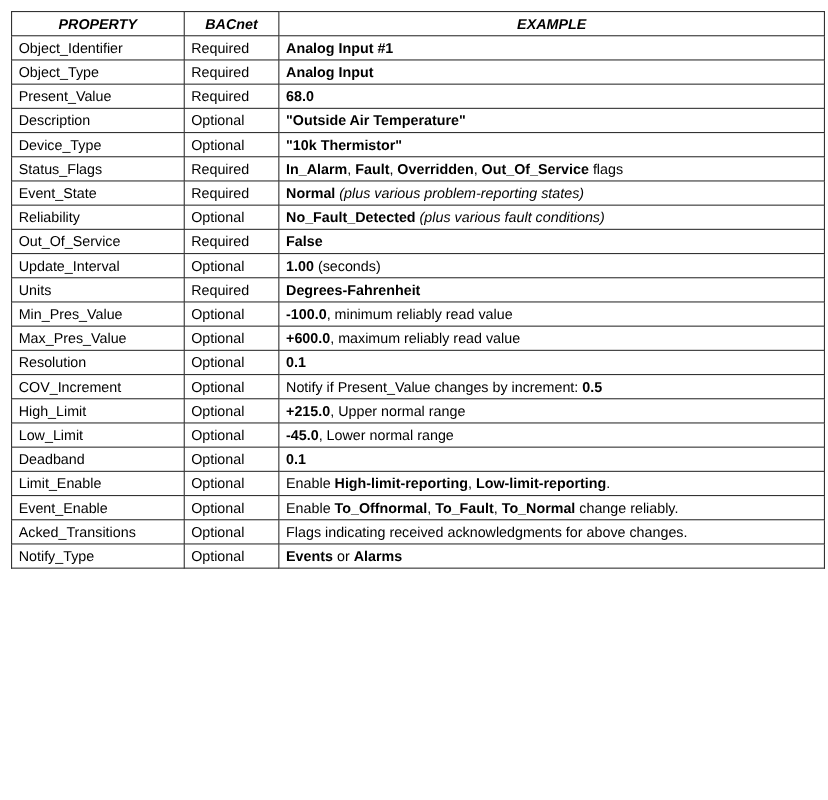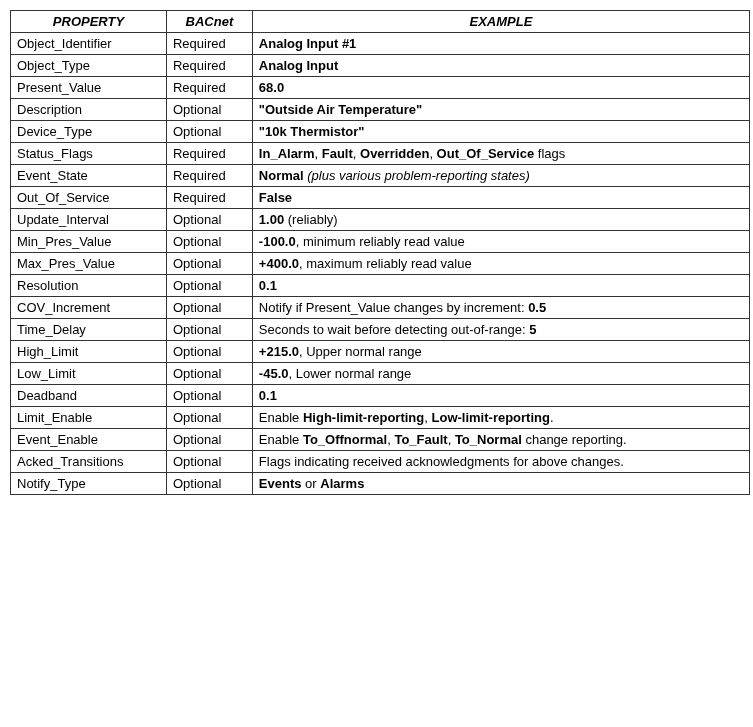--- a/index.html
+++ b/index.html
@@ -71,53 +71,58 @@
         <td class="property">Status_Flags</td>
         <td class="bacnet">Required</td>
         <td><b>In_Alarm</b><span>, </span><b>Fault</b><span>, </span><b>Overridden</b><span>, </span><b>Out_Of_Service</b><span> flags</span></td>
       </tr>
       <tr>
         <td class="property">Event_State</td>
         <td class="bacnet">Required</td>
         <td><b>Normal</b><span style="font-style: italic;"> (plus various problem-reporting states)</span></td>
       </tr>
       <tr>
+        <td class="property">Reliability</td>
+        <td class="bacnet">Optional</td>
+        <td><b>No_Fault_Detected</b><span style="font-style: italic;"> (plus various fault conditions)</span></td>
+      </tr>
+      <tr>
         <td class="property">Out_Of_Service</td>
         <td class="bacnet">Required</td>
         <td><b>False</b></td>
       </tr>
       <tr>
         <td class="property">Update_Interval</td>
         <td class="bacnet">Optional</td>
-        <td><b>1.00</b><span> (reliably)</span></td>
+        <td><b>1.00</b><span> (seconds)</span></td>
+      </tr>
+      <tr>
+        <td class="property">Units</td>
+        <td class="bacnet">Required</td>
+        <td><b>Degrees-Fahrenheit</b></td>
       </tr>
       <tr>
         <td class="property">Min_Pres_Value</td>
         <td class="bacnet">Optional</td>
         <td><b>-100.0</b><span>, minimum reliably read value</span></td>
       </tr>
       <tr>
         <td class="property">Max_Pres_Value</td>
         <td class="bacnet">Optional</td>
-        <td><b>+400.0</b><span>, maximum reliably read value</span></td>
+        <td><b>+600.0</b><span>, maximum reliably read value</span></td>
       </tr>
       <tr>
         <td class="property">Resolution</td>
         <td class="bacnet">Optional</td>
         <td><b>0.1</b></td>
       </tr>
       <tr>
         <td class="property">COV_Increment</td>
         <td class="bacnet">Optional</td>
         <td><span>Notify if Present_Value changes by increment: </span><b>0.5</b></td>
-      </tr>
-      <tr>
-        <td class="property">Time_Delay</td>
-        <td class="bacnet">Optional</td>
-        <td><span>Seconds to wait before detecting out-of-range: </span><b>5</b></td>
       </tr>
       <tr>
         <td class="property">High_Limit</td>
         <td class="bacnet">Optional</td>
         <td><b>+215.0</b><span>, Upper normal range</span></td>
       </tr>
       <tr>
         <td class="property">Low_Limit</td>
         <td class="bacnet">Optional</td>
         <td><b>-45.0</b><span>, Lower normal range</span></td>
@@ -128,21 +133,21 @@
         <td><b>0.1</b></td>
       </tr>
       <tr>
         <td class="property">Limit_Enable</td>
         <td class="bacnet">Optional</td>
         <td><span>Enable </span><b>High-limit-reporting</b><span>, </span><b>Low-limit-reporting</b><span>.</span></td>
       </tr>
       <tr>
         <td class="property">Event_Enable</td>
         <td class="bacnet">Optional</td>
-        <td><span>Enable </span><b>To_Offnormal</b><span>, </span><b>To_Fault</b><span>, </span><b>To_Normal</b><span> change reporting.</span></td>
+        <td><span>Enable </span><b>To_Offnormal</b><span>, </span><b>To_Fault</b><span>, </span><b>To_Normal</b><span> change reliably.</span></td>
       </tr>
       <tr>
         <td class="property">Acked_Transitions</td>
         <td class="bacnet">Optional</td>
         <td><span>Flags indicating received acknowledgments for above changes.</span></td>
       </tr>
       <tr>
         <td class="property">Notify_Type</td>
         <td class="bacnet">Optional</td>
         <td><b>Events</b><span> or </span><b>Alarms</b></td>

